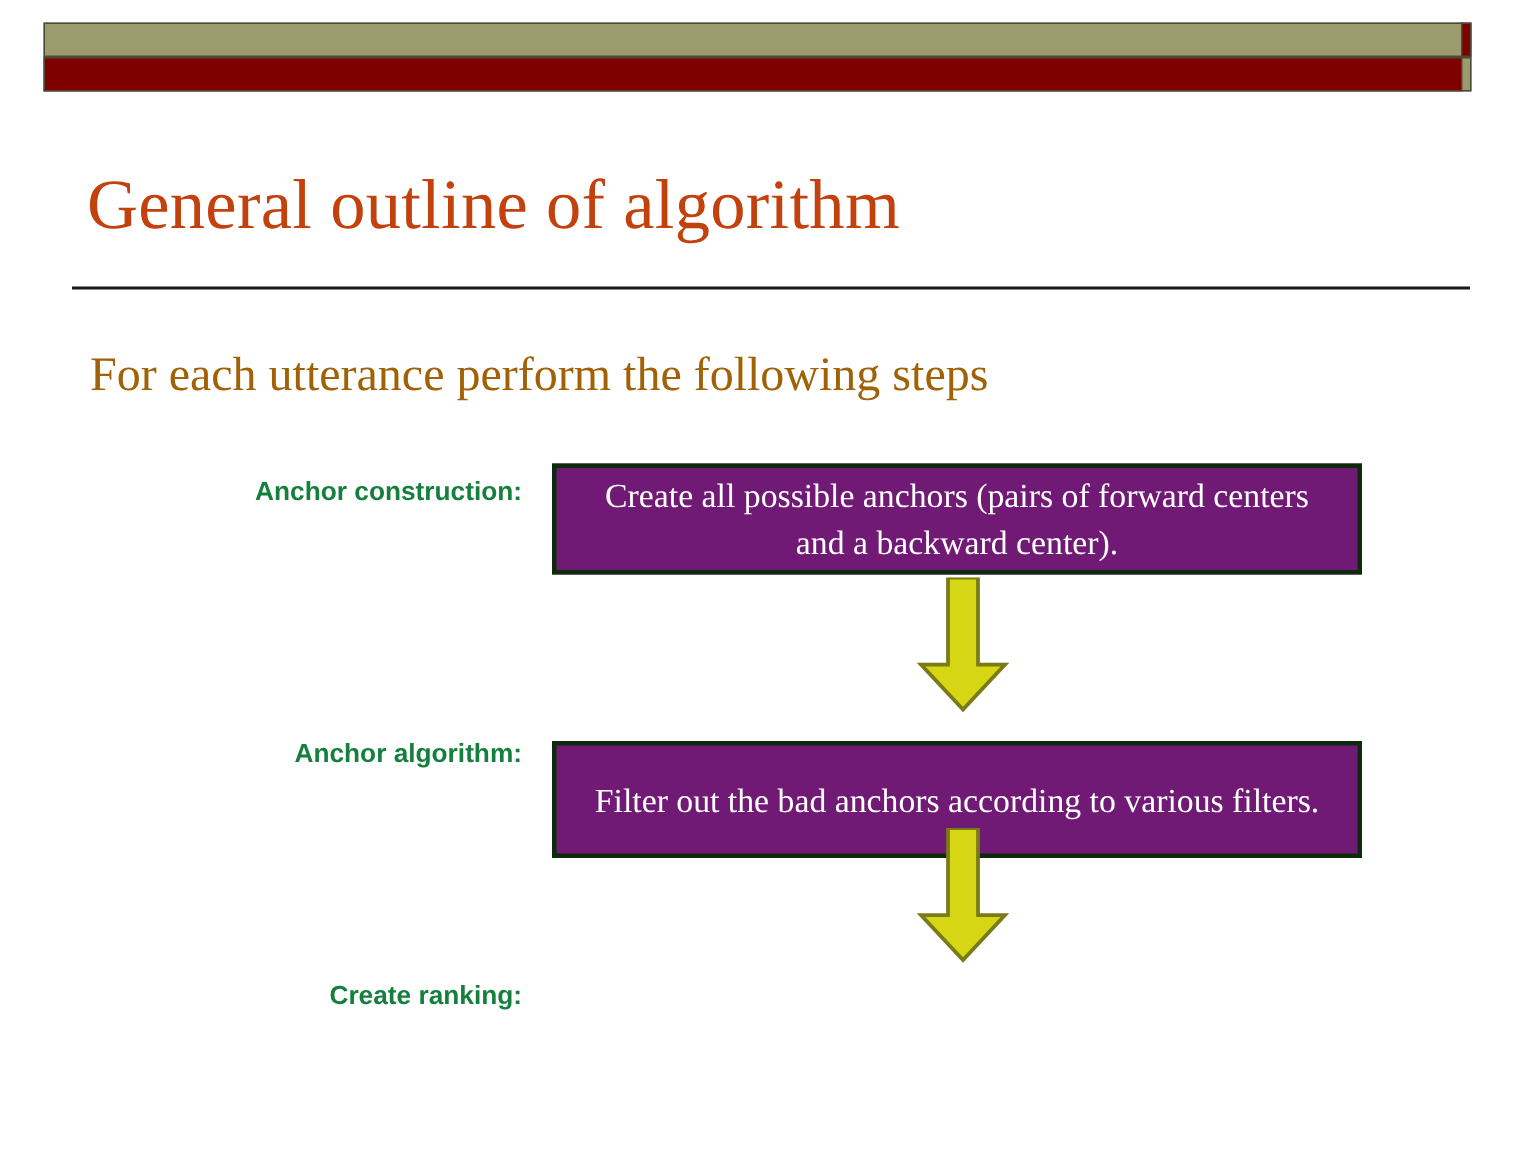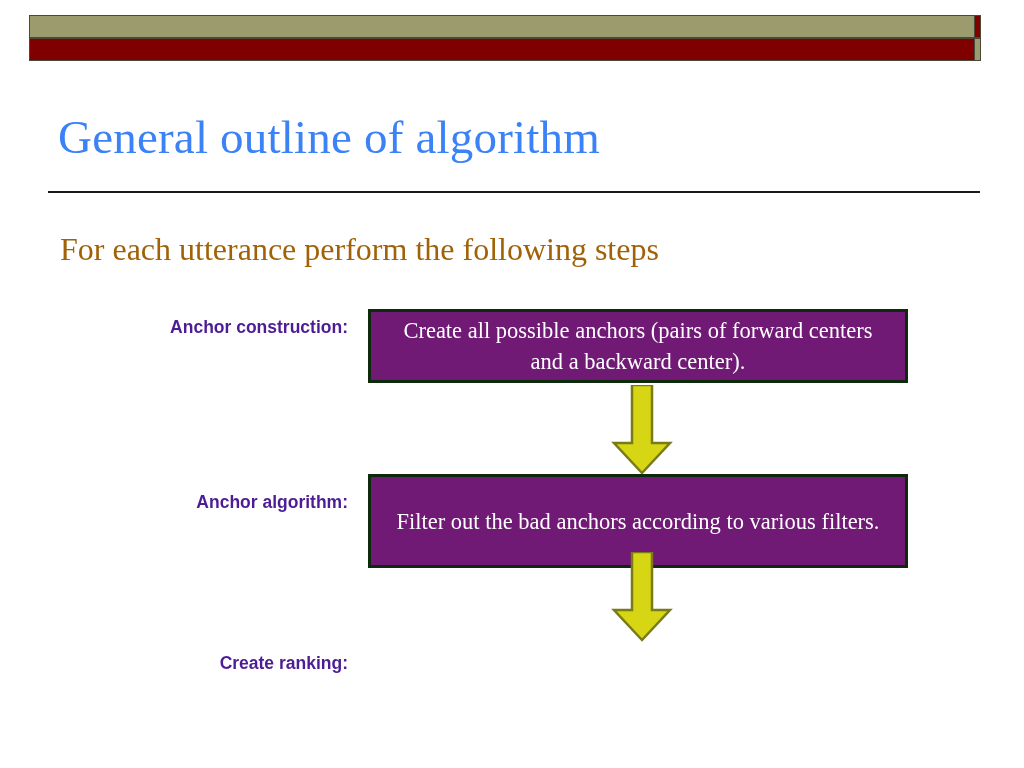--- a/index.html
+++ b/index.html
@@ -50,21 +50,21 @@
 
   
   .slide-title {
     position: absolute;
     left: 58px;
     top: 108px;
     width: 920px;
     font-family: "Liberation Serif", serif;
     font-size: 47px;
     line-height: 58px;
-    color: #3b82f6;
+    color: #c2410c;
     letter-spacing: 0.2px;
     white-space: nowrap;
   }
   .title-rule {
     position: absolute;
     left: 48px;
     top: 191px;
     width: 932px;
     height: 0;
     border-top: 2px solid #1a1a1a;
@@ -89,21 +89,21 @@
     top: 0;
     width: 1024px;
     height: 768px;
   }
   .step-label {
     position: absolute;
     right: 676px;           
     font-family: "Liberation Sans", sans-serif;
     font-size: 17.5px;
     font-weight: bold;
-    color: #4c1d95;
+    color: #15803d;
     white-space: nowrap;
     text-align: center;
   }
   .step-box {
     position: absolute;
     left: 368px;
     width: 540px;
     box-sizing: border-box;
     background: #701a75;
     border: 3px solid #0d2a0d;
@@ -113,21 +113,21 @@
     line-height: 31px;
     text-align: center;
     display: flex;
     align-items: center;
     justify-content: center;
     padding: 4px 18px;
   }
   .step-box .box-text { display: block; width: 100%; }
 
   .box-1 { top: 309px; height: 74px; }
-  .box-2 { top: 474px; height: 94px; }
+  .box-2 { top: 494px; height: 78px; }
   .box-3 { top: 639px; height: 82px; }
 
   .label-1 { top: 317px; }
   .label-2 { top: 492px; }
   .label-3 { top: 653px; }
 
   .flow-arrow {
     position: absolute;
     left: 610px;
     width: 64px;

